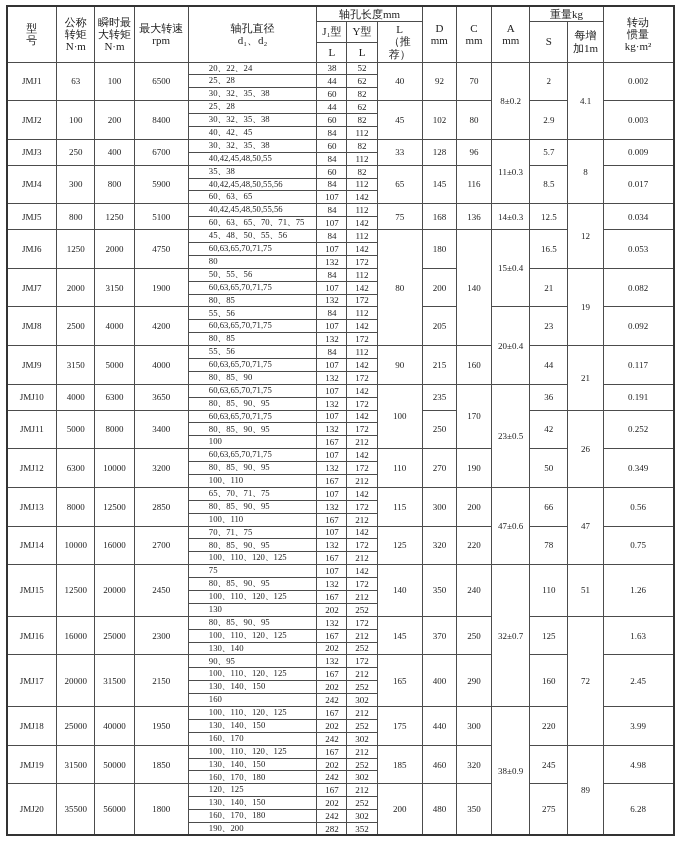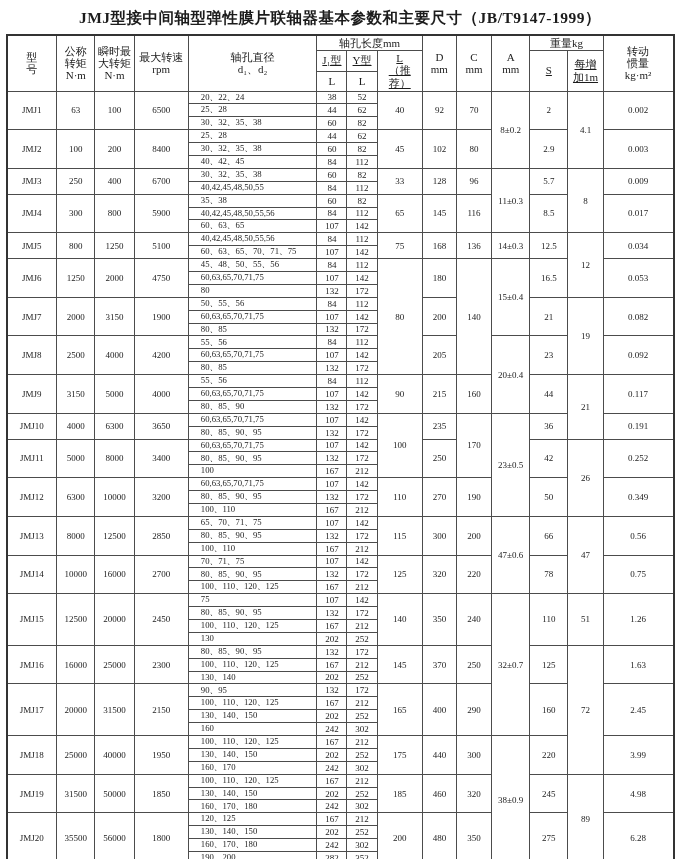--- a/index.html
+++ b/index.html
@@ -3,31 +3,30 @@
 <meta charset="utf-8">
 <style>
   html,body{margin:0;padding:0;background:#ffffff;}
   body{width:680px;height:859px;font-family:"Liberation Serif","DejaVu Serif",serif;color:#1c1c1c;}
   .page{padding:5px 5px 0 5px;}
   .title{font-size:15.5px;font-weight:bold;text-align:center;margin:3px 0 5px 0;letter-spacing:0.5px;white-space:nowrap;}
   table{border-collapse:collapse;width:669px;table-layout:fixed;border:2px solid #333;margin:0 auto;}
   th,td{border:1px solid #4c4c4c;padding:0 1px;text-align:center;vertical-align:middle;line-height:1.12;overflow:hidden;}
   th{font-size:11px;font-weight:normal;white-space:pre-line;}
   td{font-size:9px;white-space:nowrap;}
-  td.dia{text-align:left;padding-left:12px;font-size:8.7px;}
+  td.dia{text-align:left;padding-left:20px;font-size:8.7px;}
   thead tr.h1{height:15px;}
-  thead tr.h2{height:21px;text-decoration:underline;}
+  thead tr.h2{height:21px;}
   thead tr.h3{height:20px;}
   tbody tr{height:12.9px;}
 </style>
 </head>
 <body>
 
 <div class="page">
-  <div class="title">JMJ型接中间轴型弹性膜片联轴器基本参数和主要尺寸（JB/T9147-1999）</div>
 
   <table>
     <colgroup>
       <col style="width:50px">
         <col style="width:38px">
         <col style="width:39px">
         <col style="width:54px">
       <col style="width:128px">
         <col style="width:30px">
         <col style="width:30px">

